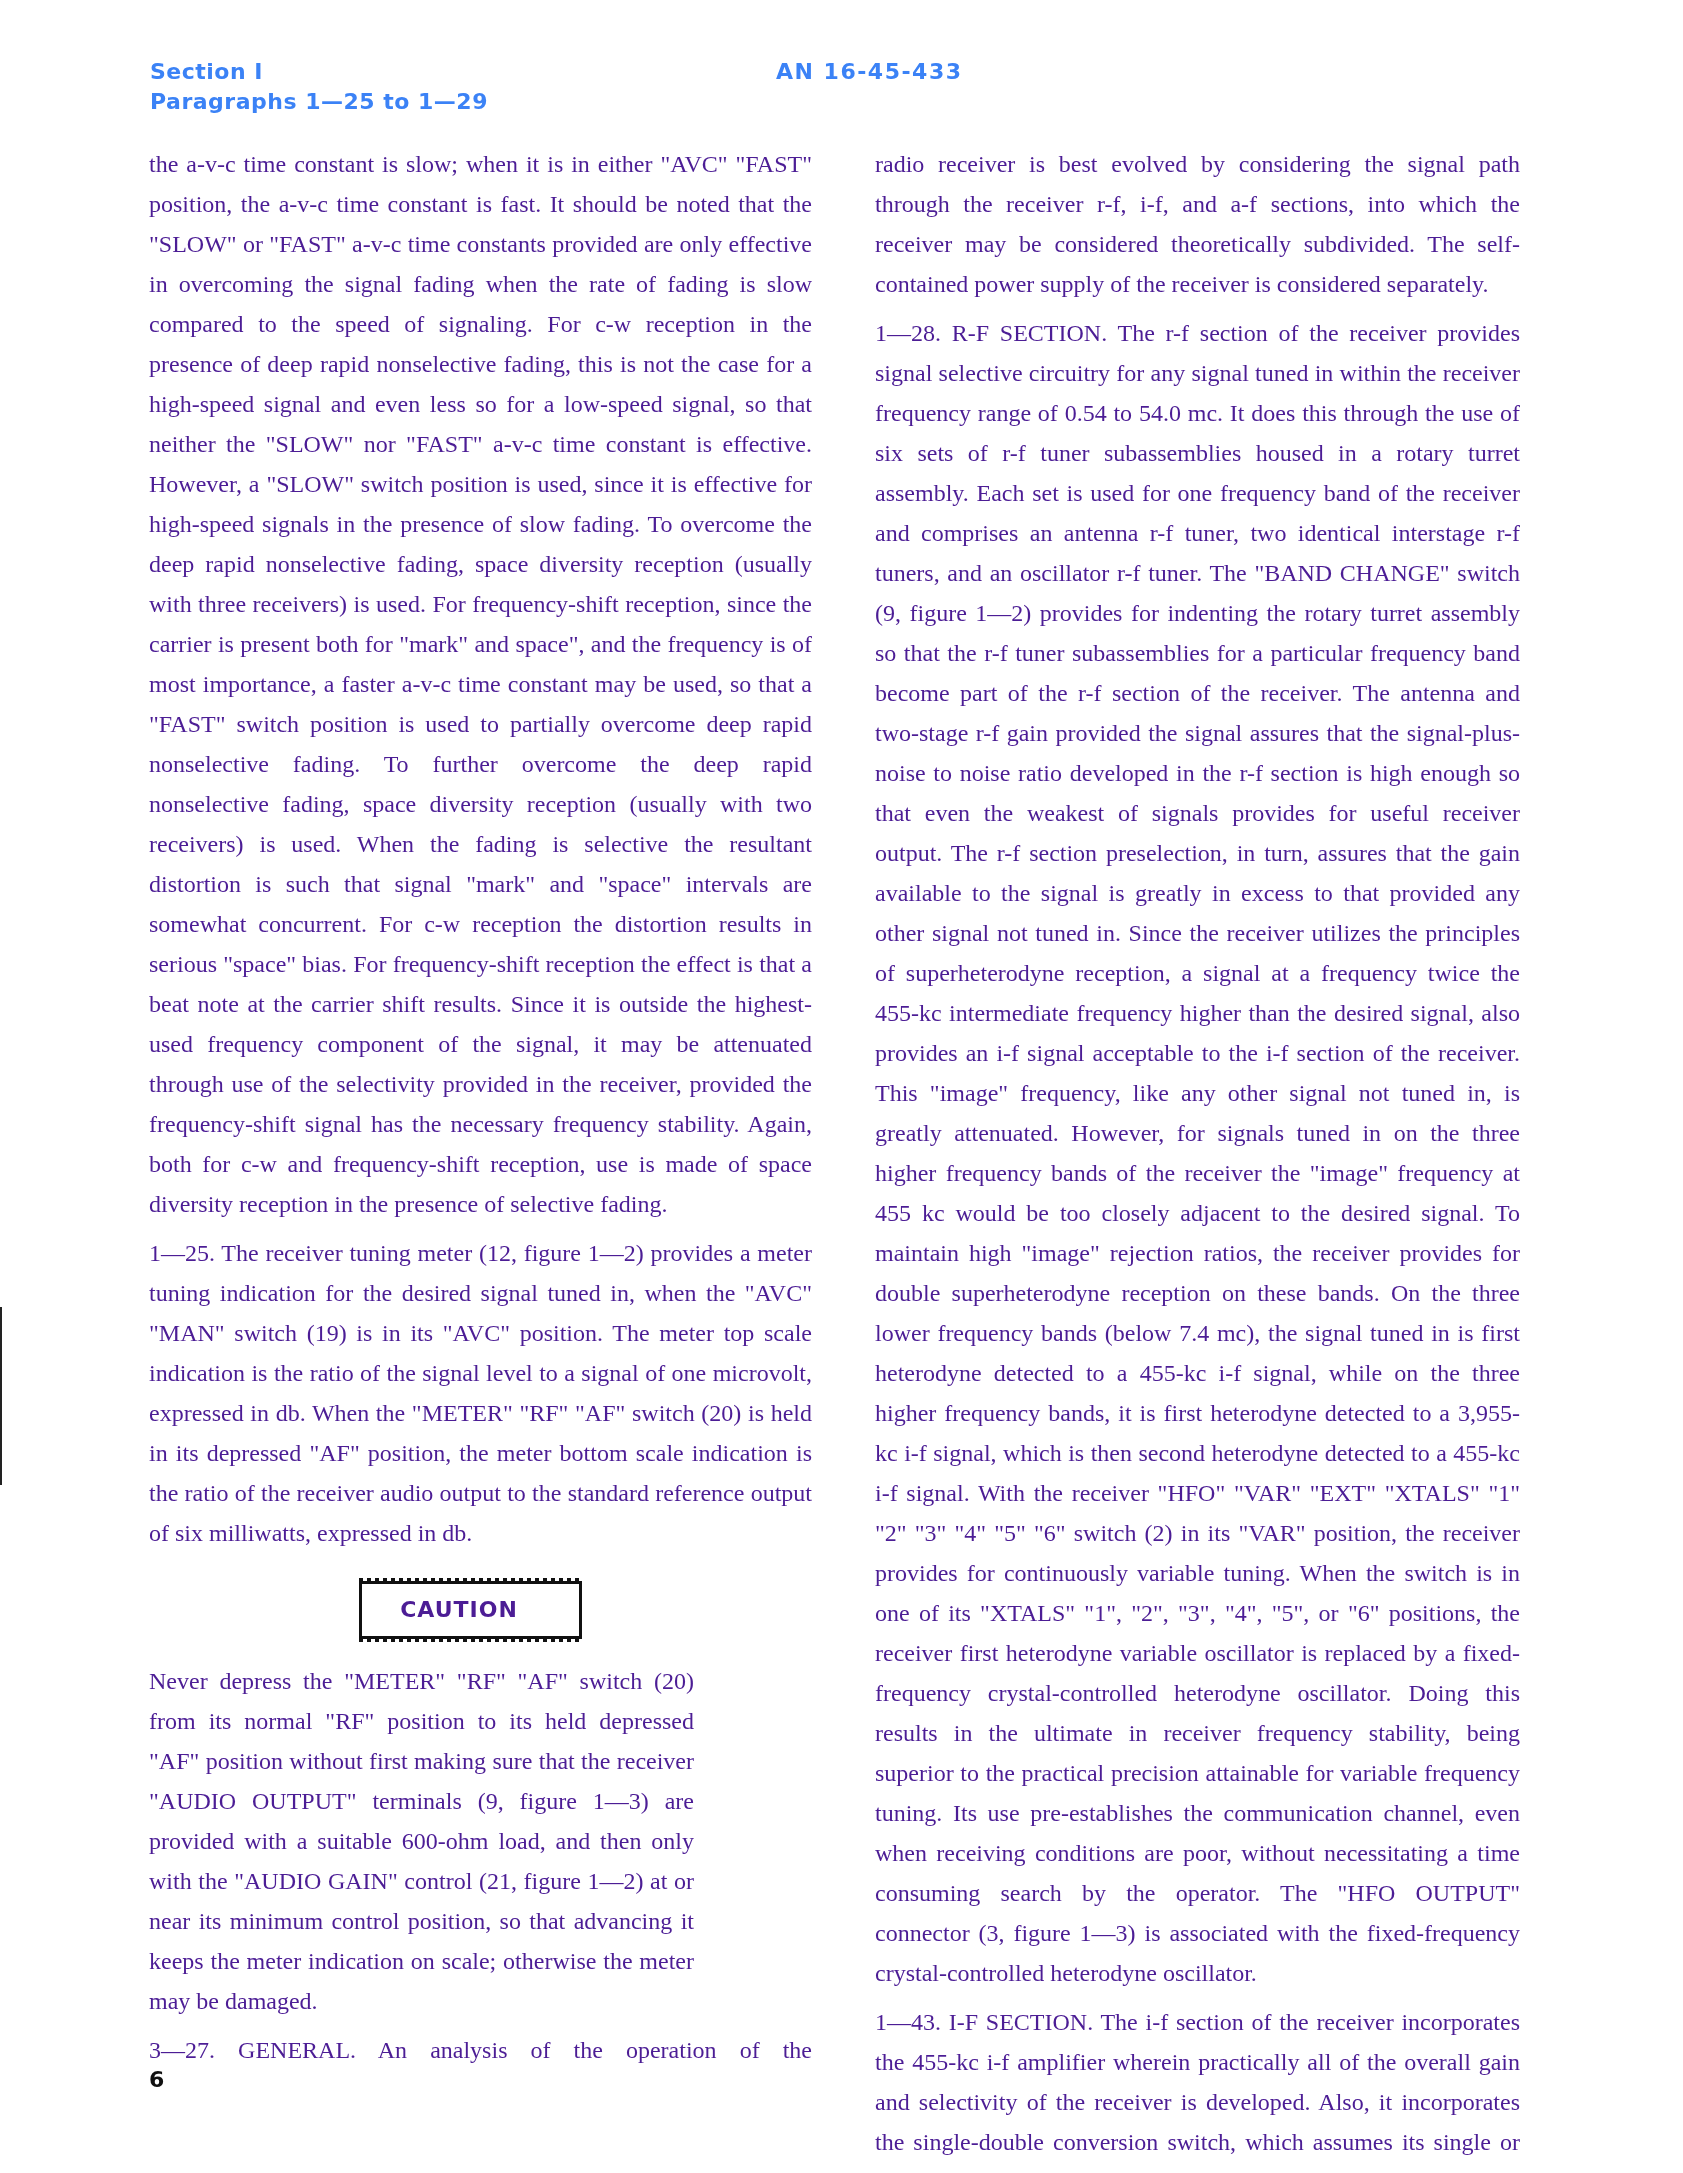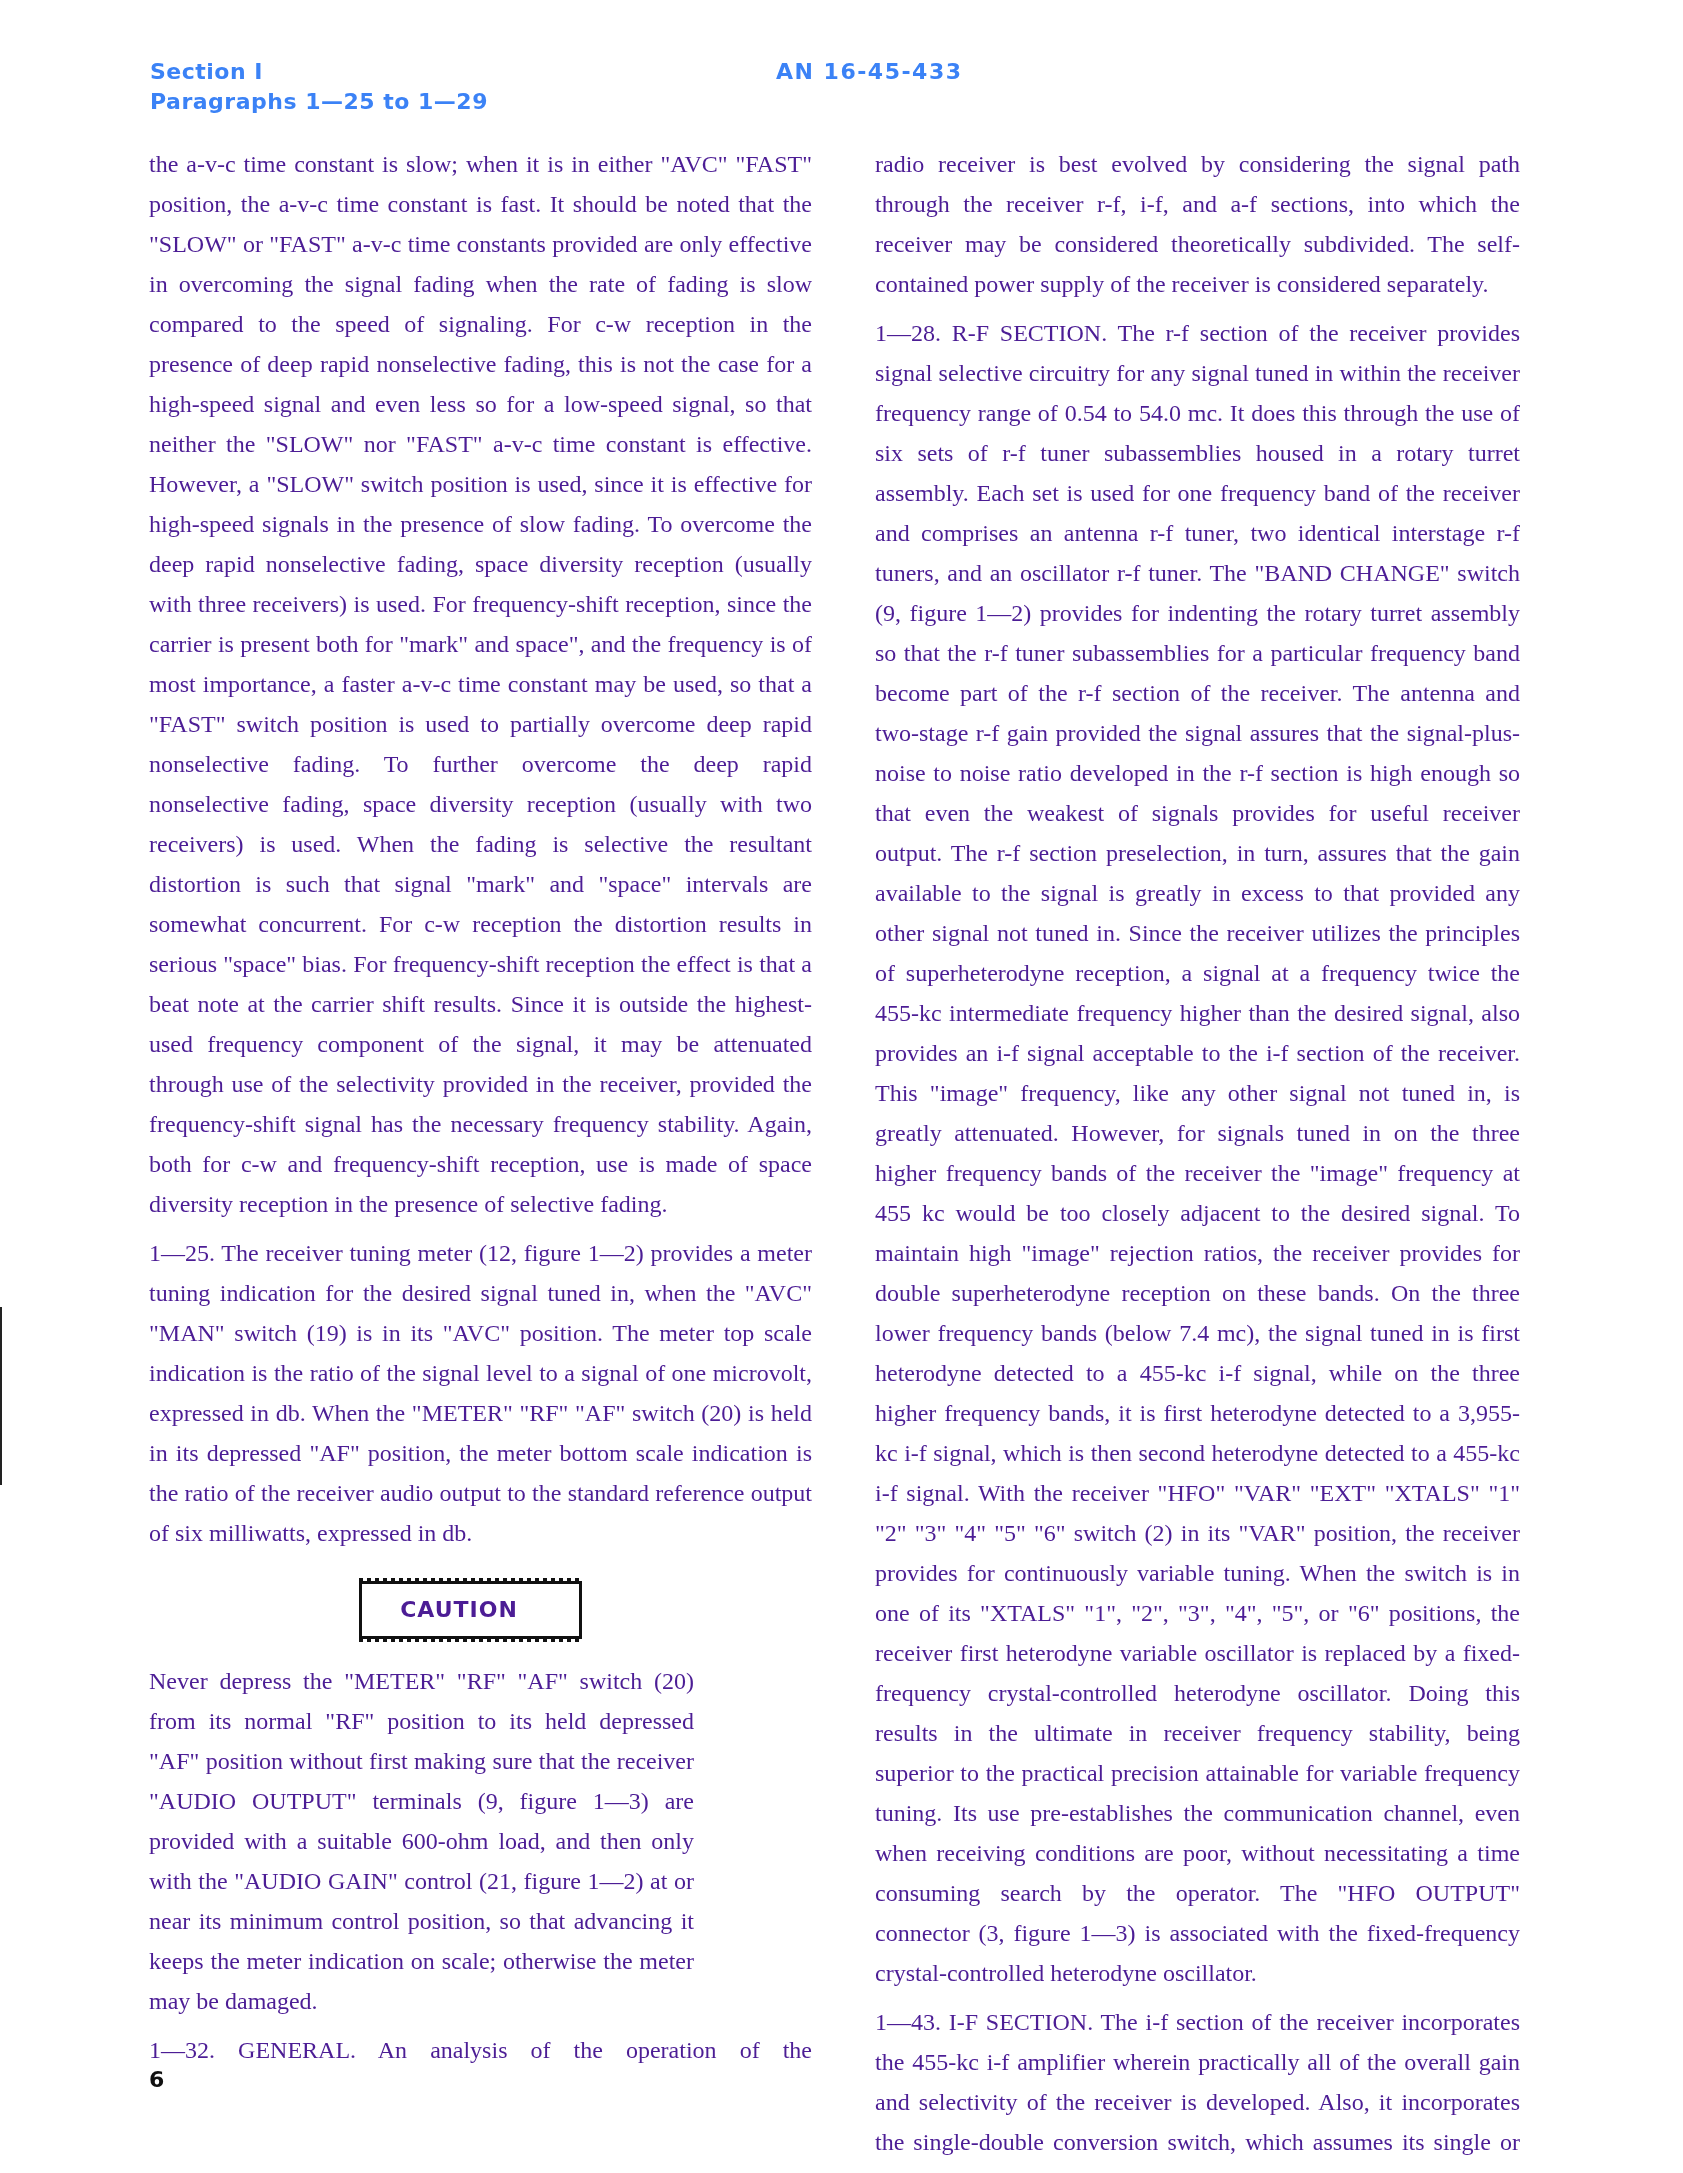--- a/index.html
+++ b/index.html
@@ -29,21 +29,21 @@
 <div id="hdr-paras" class="hdr">Paragraphs 1—25 to 1—29</div>
 <div id="hdr-doc" class="hdr">AN 16-45-433</div>
 
 <div id="col-left" class="col">
   <p>the a-v-c time constant is slow; when it is in either "AVC" "FAST" position, the a-v-c time constant is fast. It should be noted that the "SLOW" or "FAST" a-v-c time constants provided are only effective in overcoming the signal fading when the rate of fading is slow compared to the speed of signaling. For c-w reception in the presence of deep rapid nonselective fading, this is not the case for a high-speed signal and even less so for a low-speed signal, so that neither the "SLOW" nor "FAST" a-v-c time constant is effective. However, a "SLOW" switch position is used, since it is effective for high-speed signals in the presence of slow fading. To overcome the deep rapid nonselective fading, space diversity reception (usually with three receivers) is used. For frequency-shift reception, since the carrier is present both for "mark" and space", and the frequency is of most importance, a faster a-v-c time constant may be used, so that a "FAST" switch position is used to partially overcome deep rapid nonselective fading. To further overcome the deep rapid nonselective fading, space diversity reception (usually with two receivers) is used. When the fading is selective the resultant distortion is such that signal "mark" and "space" intervals are somewhat concurrent. For c-w reception the distortion results in serious "space" bias. For frequency-shift reception the effect is that a beat note at the carrier shift results. Since it is outside the highest-used frequency component of the signal, it may be attenuated through use of the selectivity provided in the receiver, provided the frequency-shift signal has the necessary frequency stability. Again, both for c-w and frequency-shift reception, use is made of space diversity reception in the presence of selective fading.</p>
   <p>1—25. The receiver tuning meter (12, figure 1—2) provides a meter tuning indication for the desired signal tuned in, when the "AVC" "MAN" switch (19) is in its "AVC" position. The meter top scale indication is the ratio of the signal level to a signal of one microvolt, expressed in db. When the "METER" "RF" "AF" switch (20) is held in its depressed "AF" position, the meter bottom scale indication is the ratio of the receiver audio output to the standard reference output of six milliwatts, expressed in db.</p>
   <div class="caution-wrap">
     <span class="caution-box">CAUTION</span>
   </div>
   <p class="caution-text">Never depress the "METER" "RF" "AF" switch (20) from its normal "RF" position to its held depressed "AF" position without first making sure that the receiver "AUDIO OUTPUT" terminals (9, figure 1—3) are provided with a suitable 600-ohm load, and then only with the "AUDIO GAIN" control (21, figure 1—2) at or near its minimum control position, so that advancing it keeps the meter indication on scale; otherwise the meter may be damaged.</p>
-  <p style="text-align:justify; text-align-last:justify;">1—32. GENERAL. An analysis of the operation of the</p>
+  <p style="text-align:justify; text-align-last:justify;">3—27. GENERAL. An analysis of the operation of the</p>
 </div>
 
 <div id="col-right" class="col">
   <p>radio receiver is best evolved by considering the signal path through the receiver r-f, i-f, and a-f sections, into which the receiver may be considered theoretically subdivided. The self-contained power supply of the receiver is considered separately.</p>
   <p>1—28. R-F SECTION. The r-f section of the receiver provides signal selective circuitry for any signal tuned in within the receiver frequency range of 0.54 to 54.0 mc. It does this through the use of six sets of r-f tuner subassemblies housed in a rotary turret assembly. Each set is used for one frequency band of the receiver and comprises an antenna r-f tuner, two identical interstage r-f tuners, and an oscillator r-f tuner. The "BAND CHANGE" switch (9, figure 1—2) provides for indenting the rotary turret assembly so that the r-f tuner subassemblies for a particular frequency band become part of the r-f section of the receiver. The antenna and two-stage r-f gain provided the signal assures that the signal-plus-noise to noise ratio developed in the r-f section is high enough so that even the weakest of signals provides for useful receiver output. The r-f section preselection, in turn, assures that the gain available to the signal is greatly in excess to that provided any other signal not tuned in. Since the receiver utilizes the principles of superheterodyne reception, a signal at a frequency twice the 455-kc intermediate frequency higher than the desired signal, also provides an i-f signal acceptable to the i-f section of the receiver. This "image" frequency, like any other signal not tuned in, is greatly attenuated. However, for signals tuned in on the three higher frequency bands of the receiver the "image" frequency at 455 kc would be too closely adjacent to the desired signal. To maintain high "image" rejection ratios, the receiver provides for double superheterodyne reception on these bands. On the three lower frequency bands (below 7.4 mc), the signal tuned in is first heterodyne detected to a 455-kc i-f signal, while on the three higher frequency bands, it is first heterodyne detected to a 3,955-kc i-f signal, which is then second heterodyne detected to a 455-kc i-f signal. With the receiver "HFO" "VAR" "EXT" "XTALS" "1" "2" "3" "4" "5" "6" switch (2) in its "VAR" position, the receiver provides for continuously variable tuning. When the switch is in one of its "XTALS" "1", "2", "3", "4", "5", or "6" positions, the receiver first heterodyne variable oscillator is replaced by a fixed-frequency crystal-controlled heterodyne oscillator. Doing this results in the ultimate in receiver frequency stability, being superior to the practical precision attainable for variable frequency tuning. Its use pre-establishes the communication channel, even when receiving conditions are poor, without necessitating a time consuming search by the operator. The "HFO OUTPUT" connector (3, figure 1—3) is associated with the fixed-frequency crystal-controlled heterodyne oscillator.</p>
   <p style="text-align-last:justify;">1—43. I-F SECTION. The i-f section of the receiver incorporates the 455-kc i-f amplifier wherein practically all of the overall gain and selectivity of the receiver is developed. Also, it incorporates the single-double conversion switch, which assumes its single or double con-</p>
 </div>
 
 <div id="page-num">6</div>
 <div id="scan-edge"></div>

